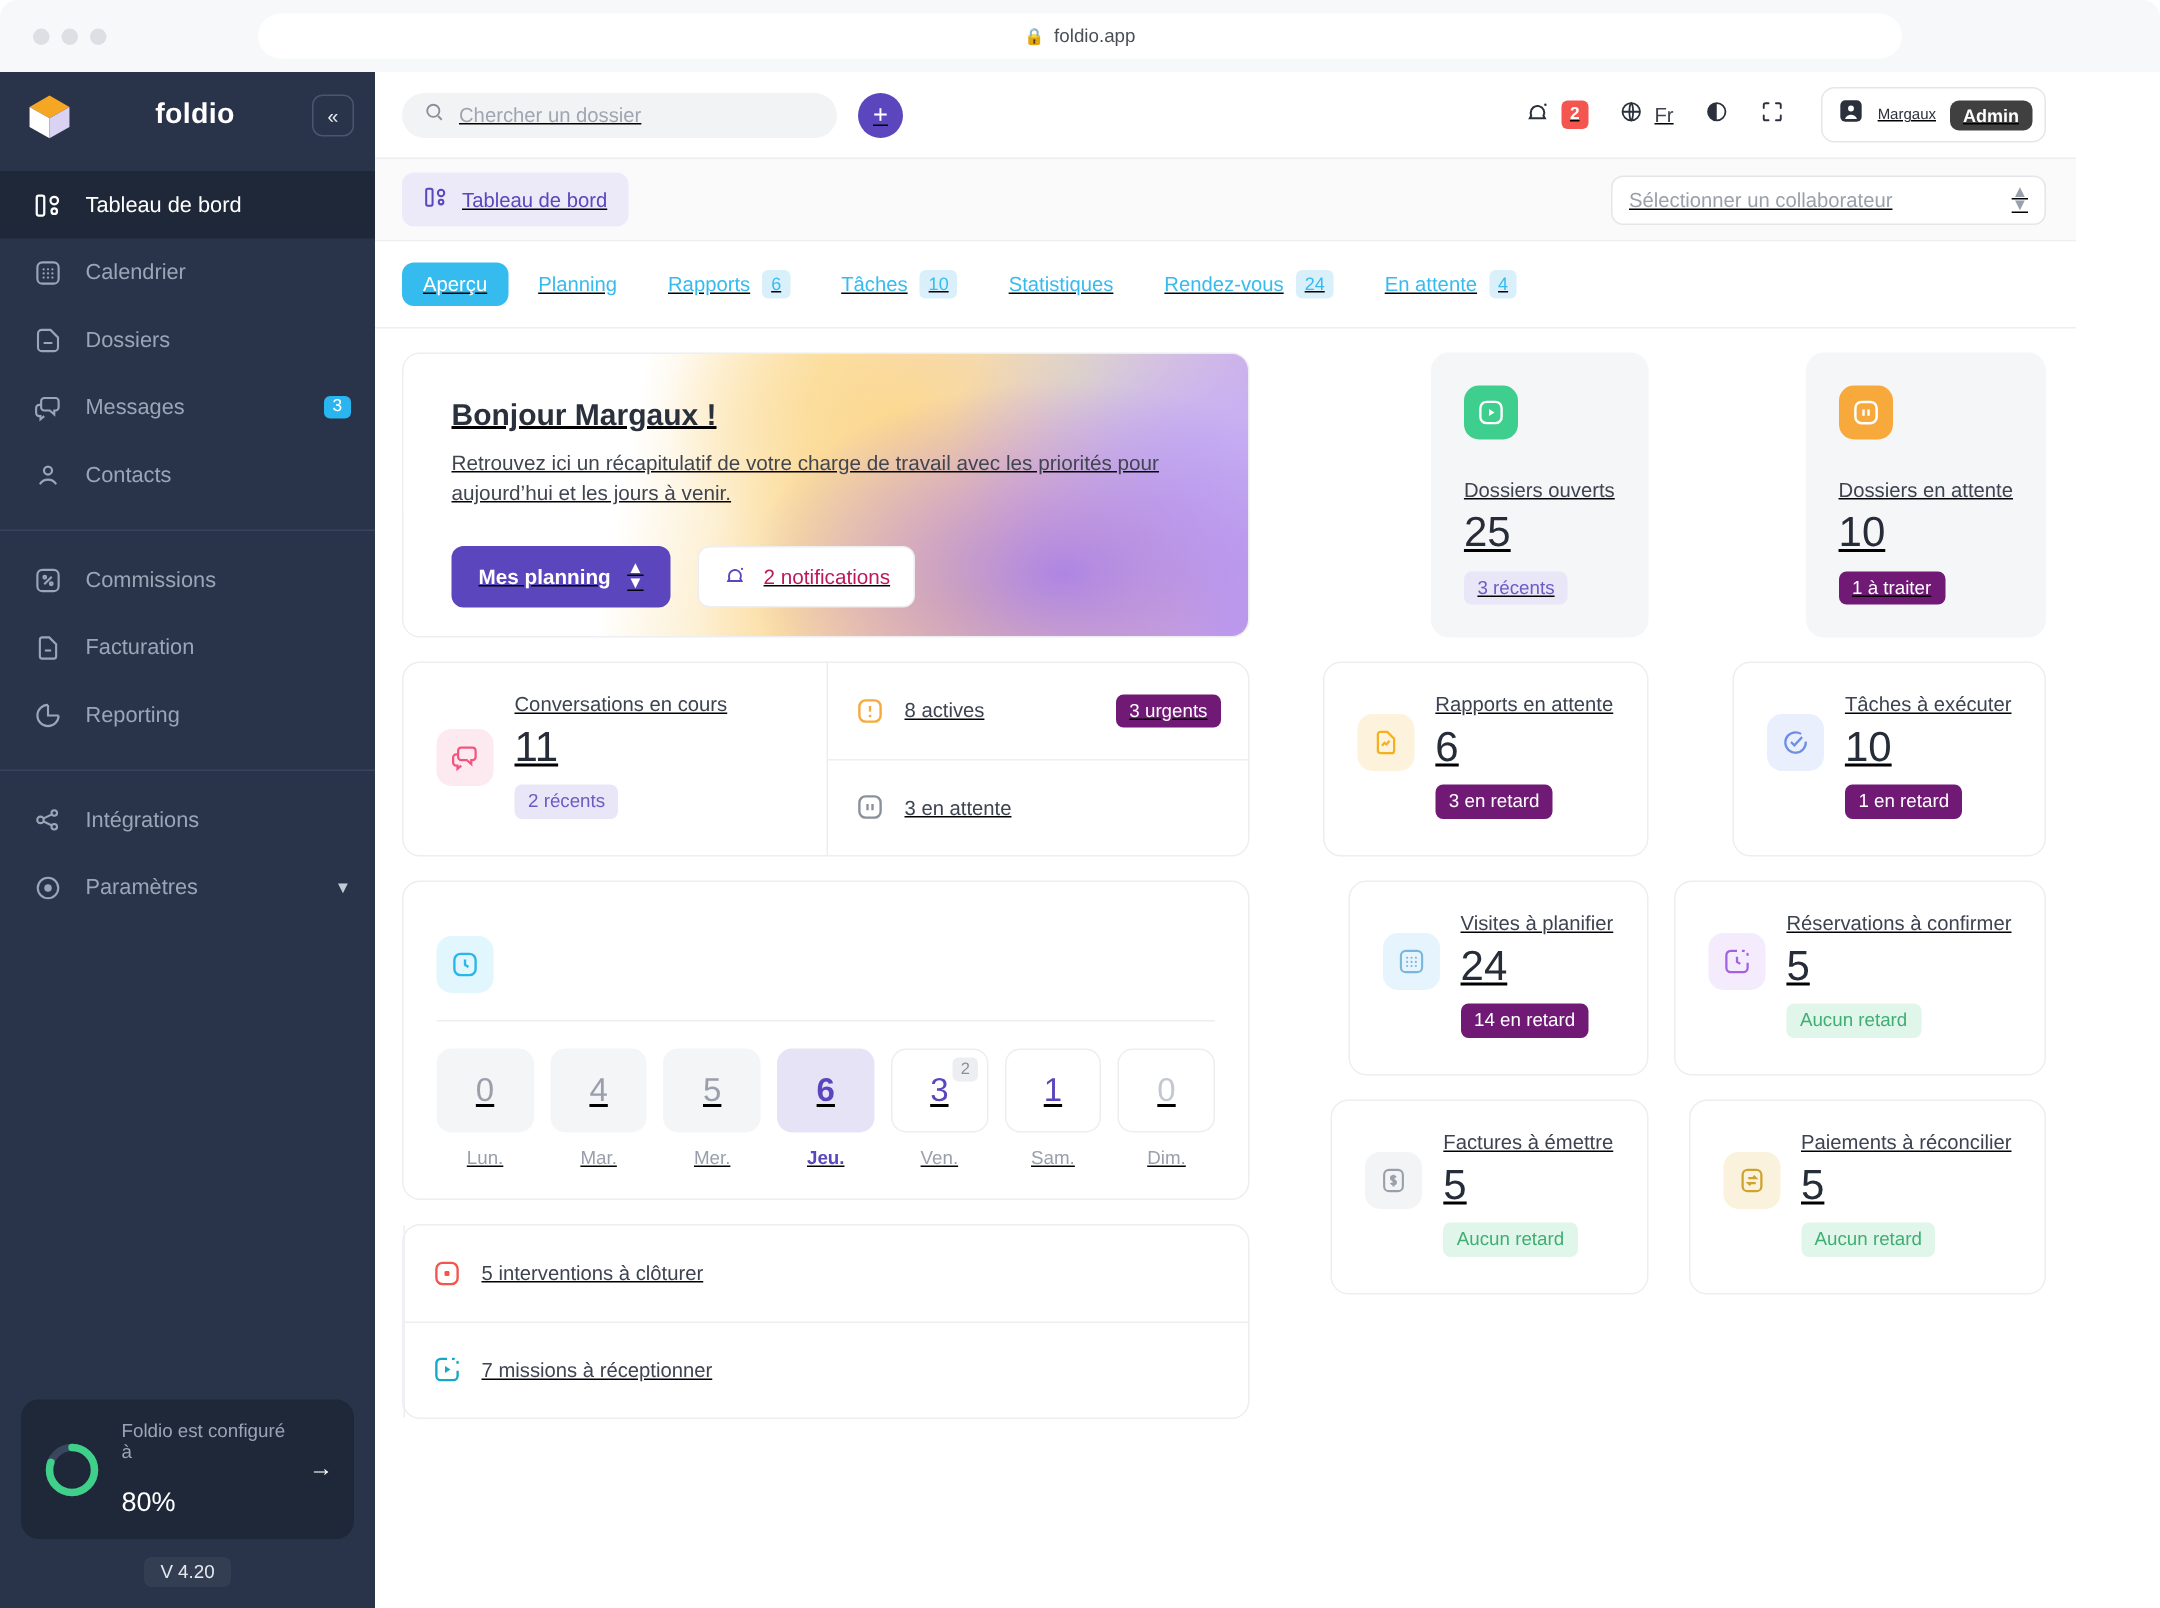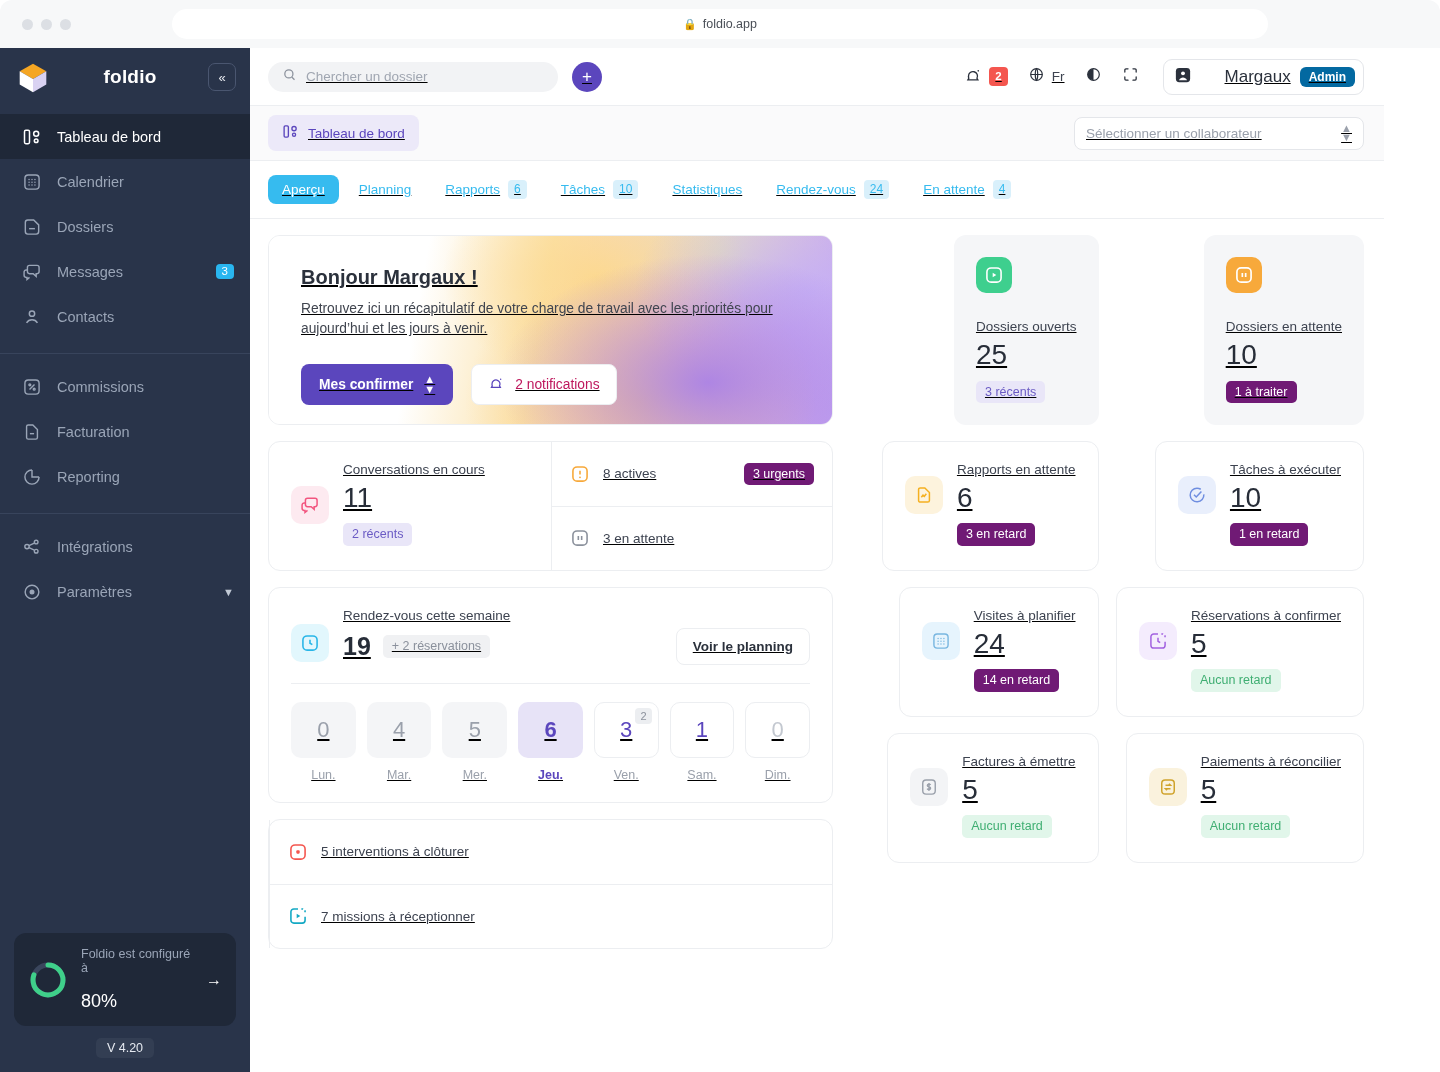--- a/index.html
+++ b/index.html
@@ -119,23 +119,23 @@
   .pill-red {
     background: #f4564f; color: #fff; font-size: 11.5px; font-weight: 600;
     border-radius: 4px; padding: 2px 6px; line-height: 1.25;
   }
   .lang { font-size: 13.5px; color: #3d4350; }
   .user-chip {
     display: flex; align-items: center; gap: 9px;
     border: 1px solid #e4e6ea; border-radius: 9px;
     padding: 6px 8px 6px 10px; cursor: pointer; margin-left: 4px;
   }
-  .user-name { font-size: 17px; color: #2b313c; margin-left: 24px; }
+  .user-name { font-size: 10px; color: #2b313c; }
   .role-badge {
-    background: #0369a1; color: #fff; font-size: 12px; font-weight: 600;
+    background: #404040; color: #fff; font-size: 12px; font-weight: 600;
     border-radius: 6px; padding: 3px 9px;
   }
 
   .crumbbar {
     height: 55px; display: flex; align-items: center;
     padding: 0 20px 0 18px; background: #fafafb;
     border-bottom: 1px solid #eceef1;
   }
   .crumb {
     display: flex; align-items: center; gap: 9px;
@@ -556,21 +556,21 @@
 
       <div class="col-left">
 
         <section class="hero">
           <div class="hero-grad"></div>
           <div class="hero-inner">
             <div class="hero-title">Bonjour Margaux !</div>
             <div class="hero-sub">Retrouvez ici un récapitulatif de votre charge de travail avec les priorités pour aujourd’hui et les jours à venir.</div>
             <div class="hero-btns">
               <div class="btn-primary">
-                <span>Mes confirmer</span>
+                <span>Mes planning</span>
                 <span class="updown">▲<br>▼</span>
               </div>
               <div class="btn-white">
                 <span>
                   <svg viewBox="0 0 24 24" width="16" height="16" fill="none" stroke="#5b46bd" stroke-width="1.9">
                     <path d="M6 13.5a6 6 0 1111.3 2.8l1.2 2.2H5.2l1.2-2.2A6 6 0 016 13.5z"></path>
                     <circle cx="19" cy="6.4" r="1.1" fill="#5b46bd" stroke="none"></circle>
                   </svg>
                 </span>
                 <span>2 notifications</span>
@@ -617,28 +617,20 @@
           </div>
         </section>
 
         <section class="card">
           <div class="week-head">
             <div class="tile-icon" style="background:#e2f7fd;margin-top:16px">
               <svg viewBox="0 0 24 24" width="20" height="20" fill="none" stroke="#29b6e8" stroke-width="1.9">
                 <rect x="3.5" y="3.5" width="17" height="17" rx="5"></rect>
                   <path d="M12 8v4.3l2.8 1.7"></path>
               </svg>
-            </div>
-            <div style="flex:1">
-              <div class="tile-title">Rendez-vous cette semaine</div>
-              <div class="week-val-row">
-                <span class="week-val">19</span>
-                <span class="chip chip-gray" style="margin-top:0">+ 2 réservations</span>
-                <button class="btn-outline">Voir le planning</button>
-              </div>
             </div>
           </div>
           <div class="week-sep"></div>
           <div class="days">
             <div class="day">
               <div class="day-box gray">0</div>
               <div class="day-lbl">Lun.</div>
             </div>
             <div class="day">
               <div class="day-box gray">4</div>

